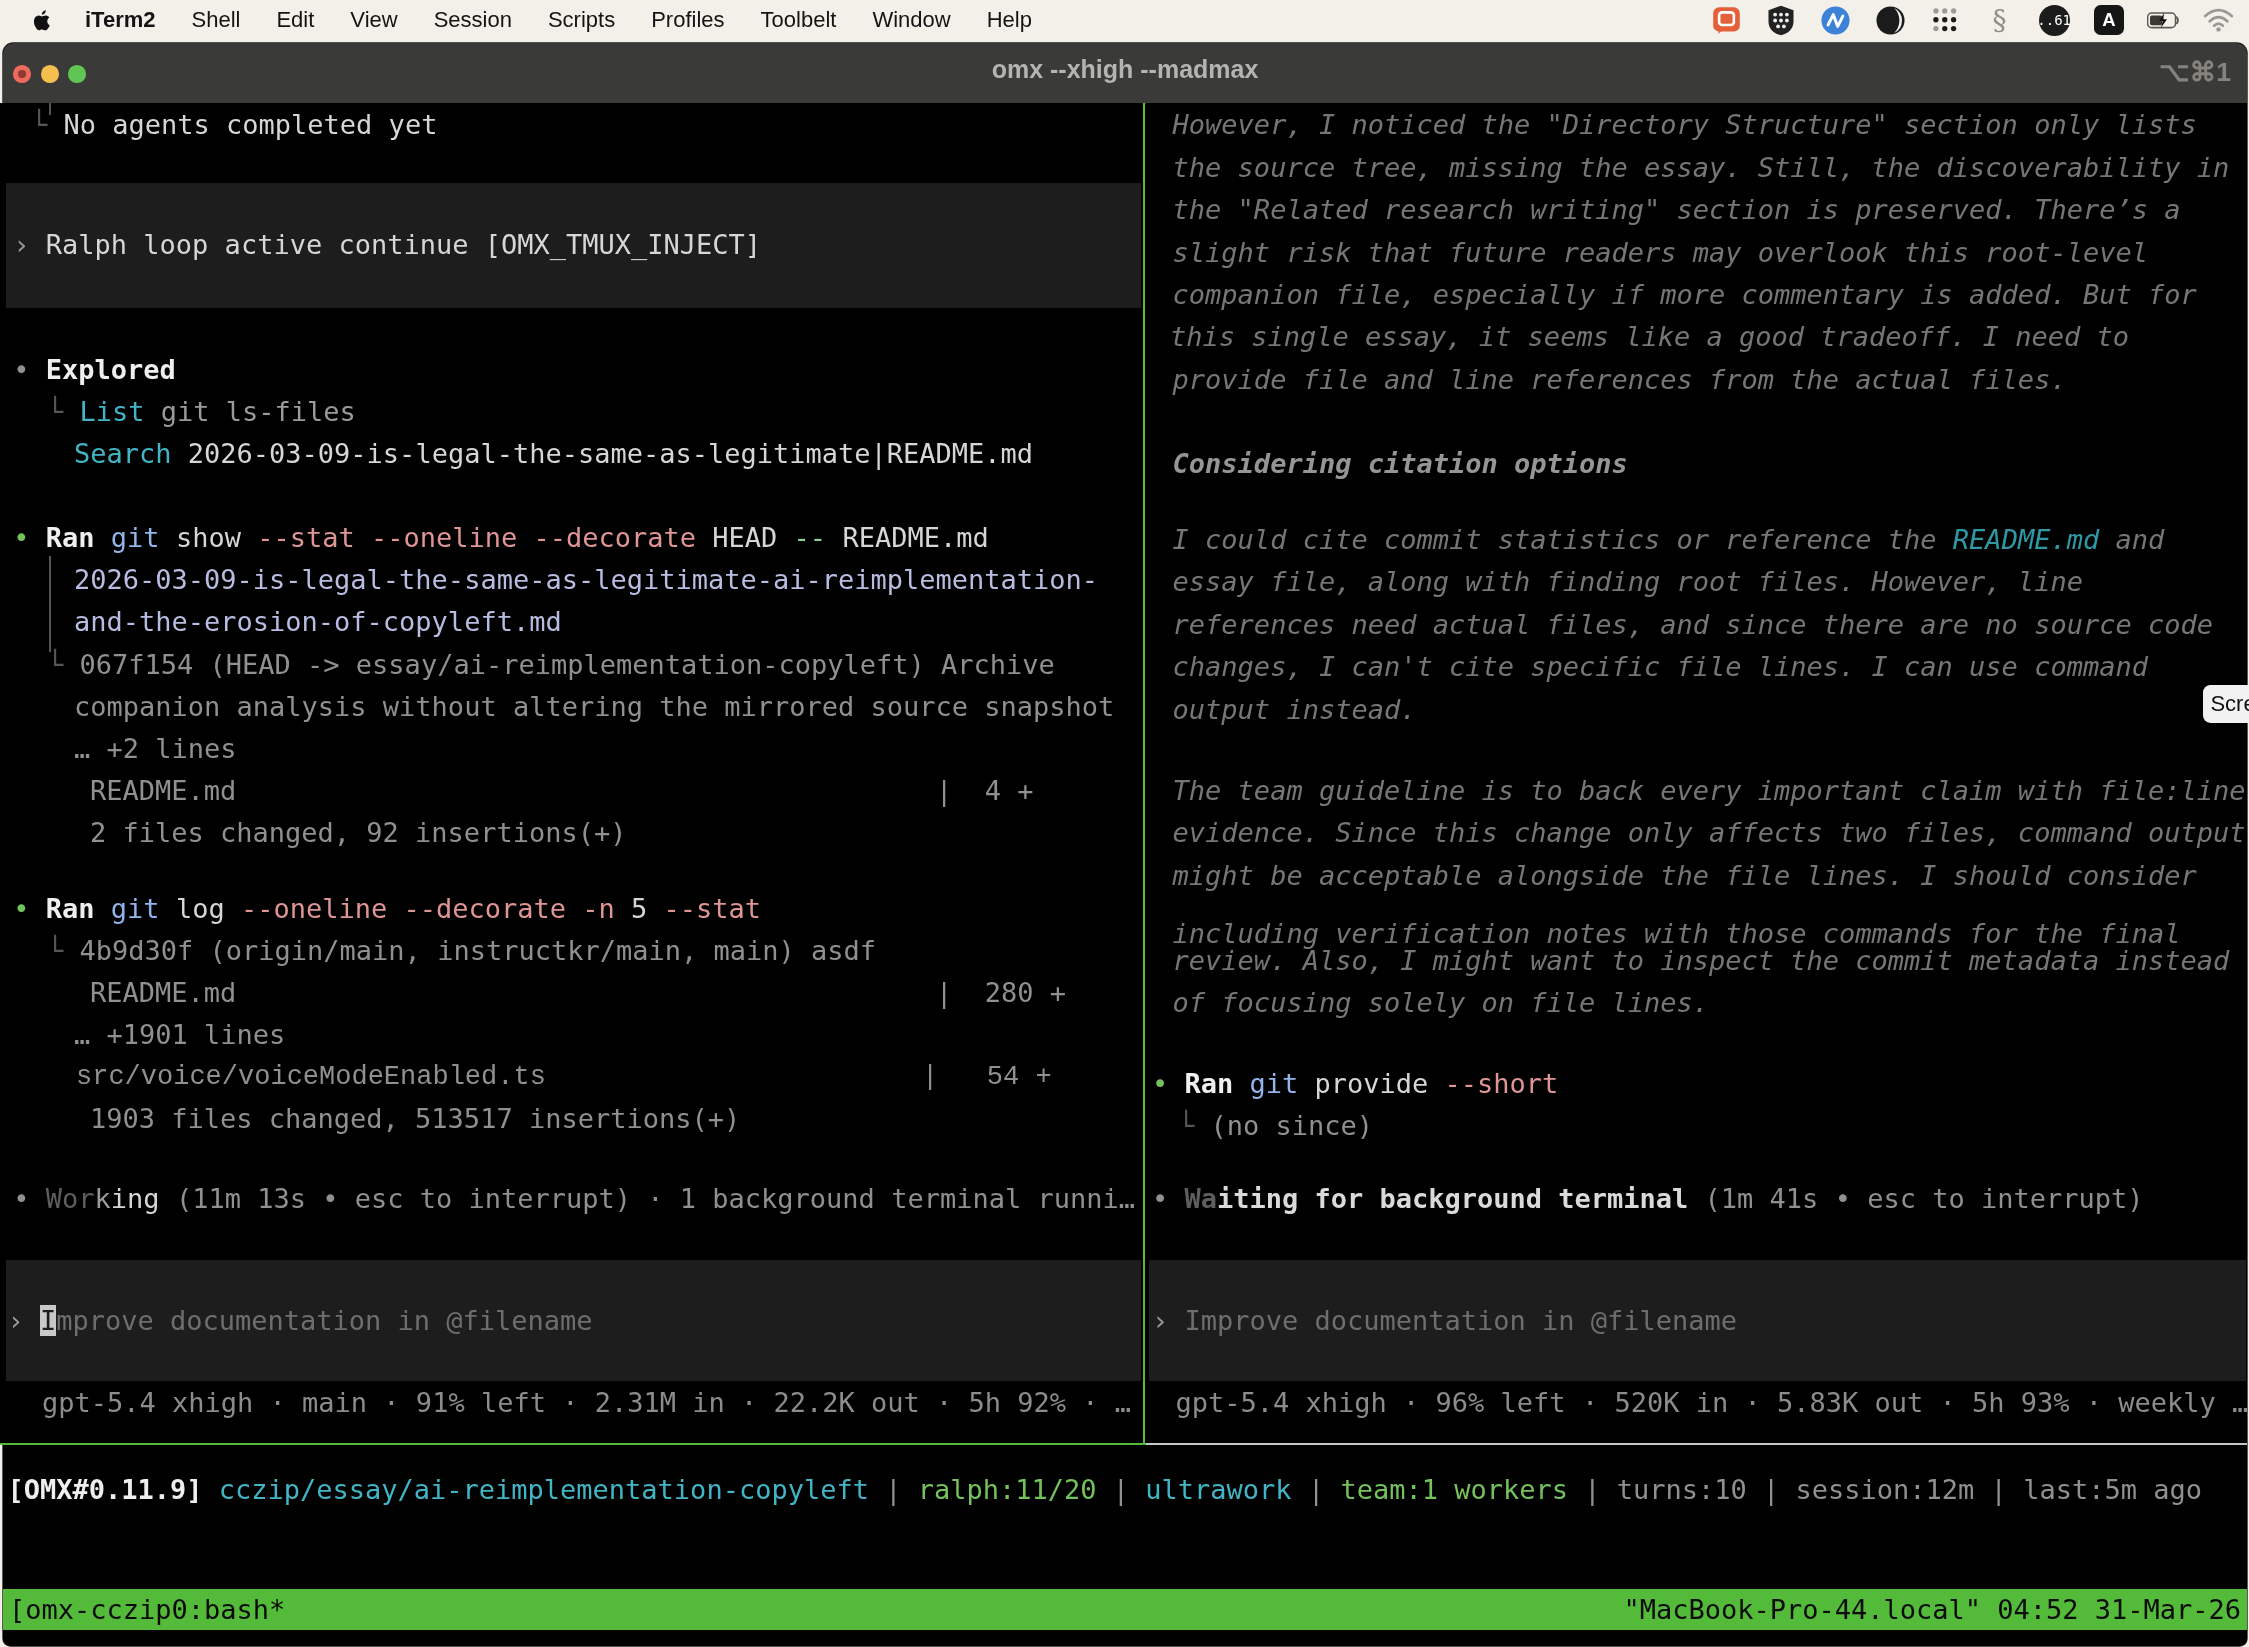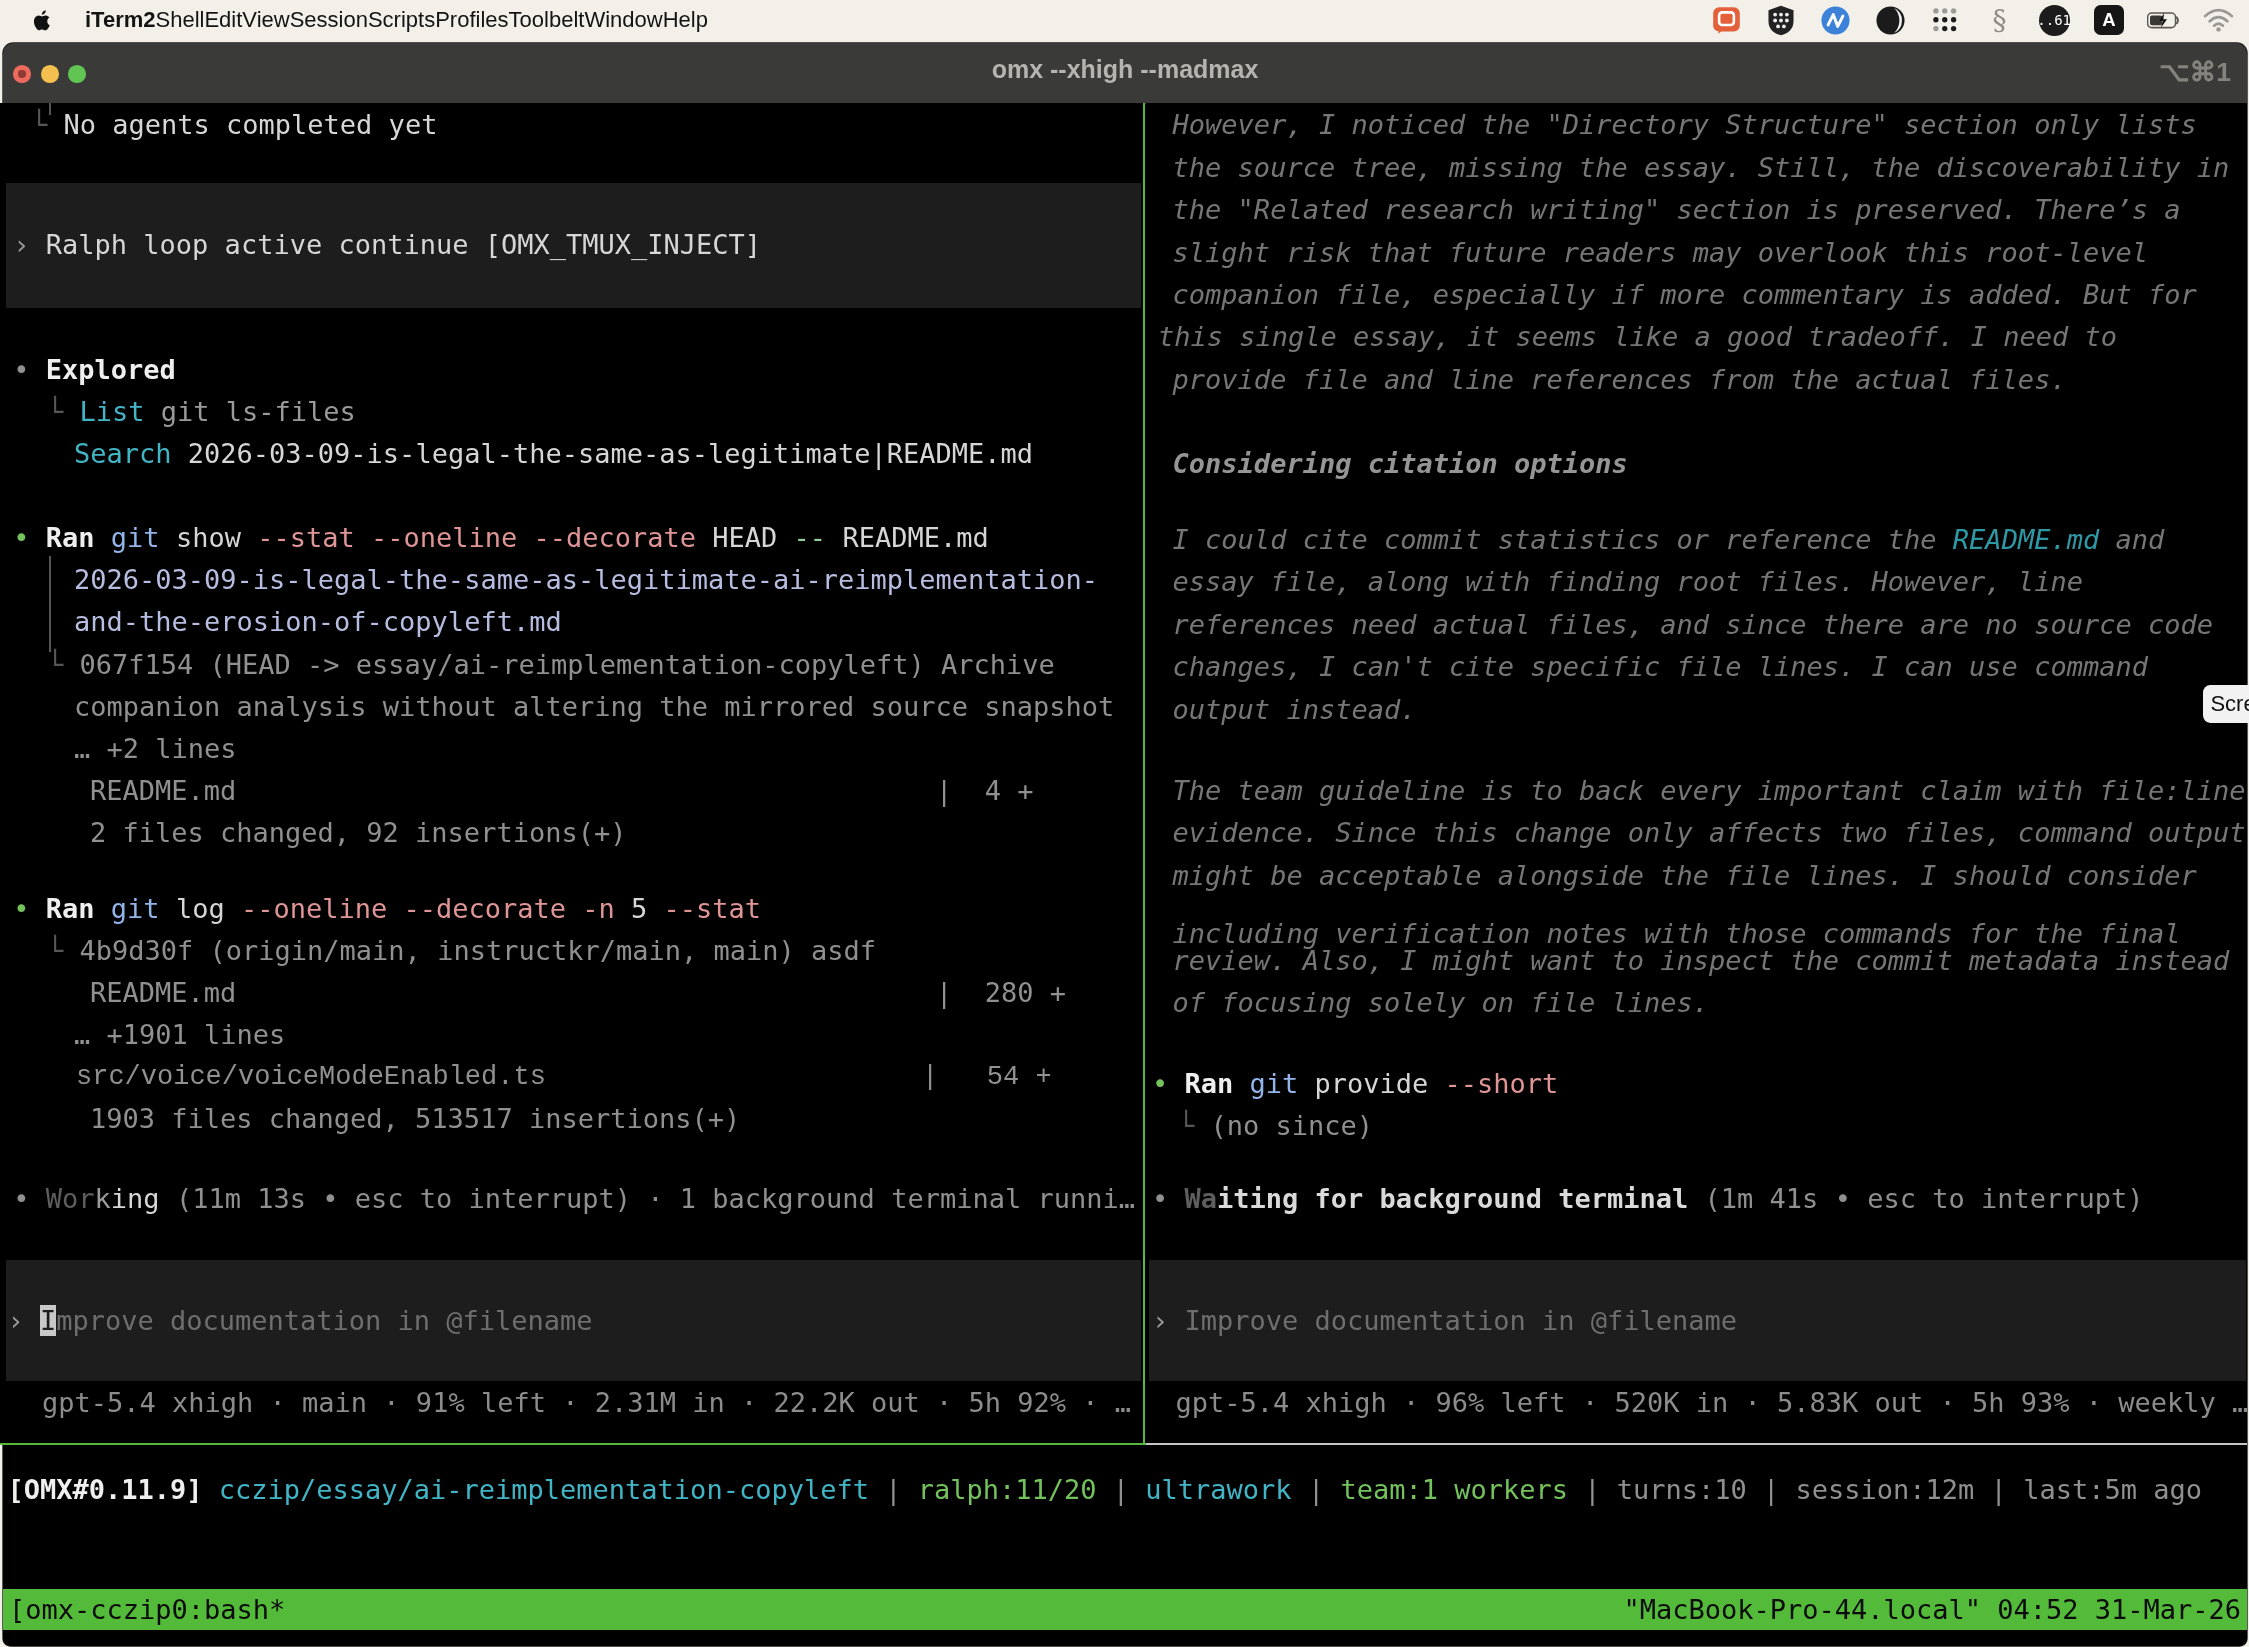--- a/index.html
+++ b/index.html
@@ -3,21 +3,21 @@
 <meta charset="utf-8">
 <style>
   * { margin:0; padding:0; box-sizing:border-box; }
   html,body { width:2250px; height:1648px; background:#f2f0e9; font-family:"Liberation Sans", sans-serif; }
   .page { position:relative; width:2250px; height:1648px; overflow:hidden; }
 
   
   .menubar { position:absolute; left:0; top:0; width:2250px; height:40px; background:#f2f0e9;
              display:flex; align-items:center; color:#141414; font-size:22px; }
   .menubar .apple { margin-left:32px; display:flex; align-items:center; }
-  .menu-items { display:flex; margin-left:31px; }
+  .menu-items { display:flex; gap:36px; margin-left:31px; }
   .menu-items .mi { white-space:nowrap; }
   .menu-items .mi.app { font-weight:700; }
   .menu-status { margin-left:auto; display:flex; align-items:center; gap:20.7px; padding-right:14.8px; }
   .mstat { display:flex; align-items:center; justify-content:center; width:34px; height:34px; }
   .badge-circle { width:31px; height:31px; border-radius:50%; background:#1c1c1c; color:#fff;
                   display:flex; align-items:center; justify-content:center;
                   font-family:"DejaVu Sans Mono", monospace; font-size:14px; }
   .a-key { width:29.5px; height:29.5px; border-radius:6.6px; background:#161616; color:#fff;
            display:flex; align-items:center; justify-content:center; font-weight:700; font-size:18.5px; }
   .squiggle { color:#8f8d88; font-size:28px; font-family:"DejaVu Serif", serif; }
@@ -230,21 +230,21 @@
     <div class="r" style="left:7.4px; top:1202px;"><span class="c-mid">› </span><span class="cursor">I</span><span class="c-ph">mprove documentation in @filename</span></div>
     <div class="r c-stat" style="left:42px; top:1284px;">gpt-5.4 xhigh · main · 91% left · 2.31M in · 22.2K out · 5h 92% · …</div>
   </div>
 
   <div class="pane pane-right">
     <div class="r c-para" style="left:26.6px; top:5.9px;">However, I noticed the "Directory Structure" section only lists</div>
     <div class="r c-para" style="left:26.6px; top:49px;">the source tree, missing the essay. Still, the discoverability in</div>
     <div class="r c-para" style="left:26.6px; top:91px;">the "Related research writing" section is preserved. There’s a</div>
     <div class="r c-para" style="left:26.6px; top:134px;">slight risk that future readers may overlook this root-level</div>
     <div class="r c-para" style="left:26.6px; top:176px;">companion file, especially if more commentary is added. But for</div>
-    <div class="r c-para" style="left:12px; top:218px;">this single essay, it seems like a good tradeoff. I need to</div>
+    <div class="r c-para" style="left:24px; top:218px;">this single essay, it seems like a good tradeoff. I need to</div>
     <div class="r c-para" style="left:26.6px; top:261px;">provide file and line references from the actual files.</div>
 
     <div class="r c-head" style="left:26.6px; top:345px;">Considering citation options</div>
 
     <div class="r c-para" style="left:26.6px; top:463px;">essay file, along with finding root files. However, line</div>
     <div class="r" style="left:26.6px; top:421px;"><span class="c-para">I could cite commit statistics or reference the </span><span class="c-teal">README.md</span><span class="c-para"> and</span></div>
     <div class="r c-para" style="left:26.6px; top:506px;">references need actual files, and since there are no source code</div>
     <div class="r c-para" style="left:26.6px; top:548px;">changes, I can't cite specific file lines. I can use command</div>
     <div class="r c-para" style="left:26.6px; top:591px;">output instead.</div>
 

